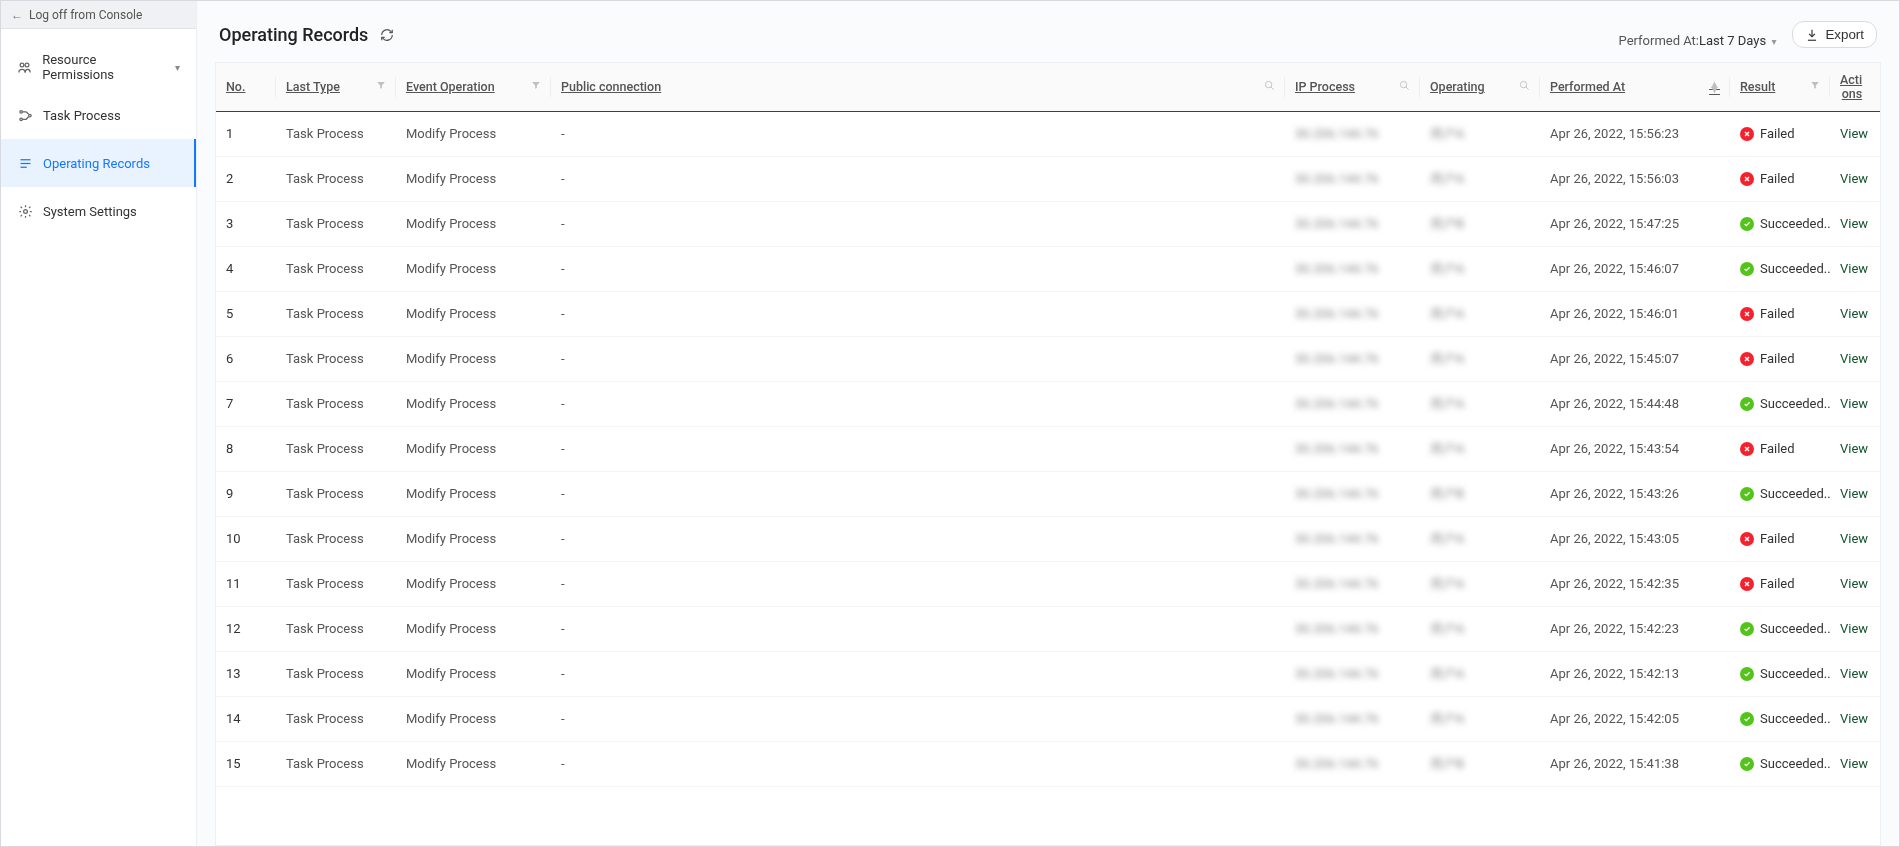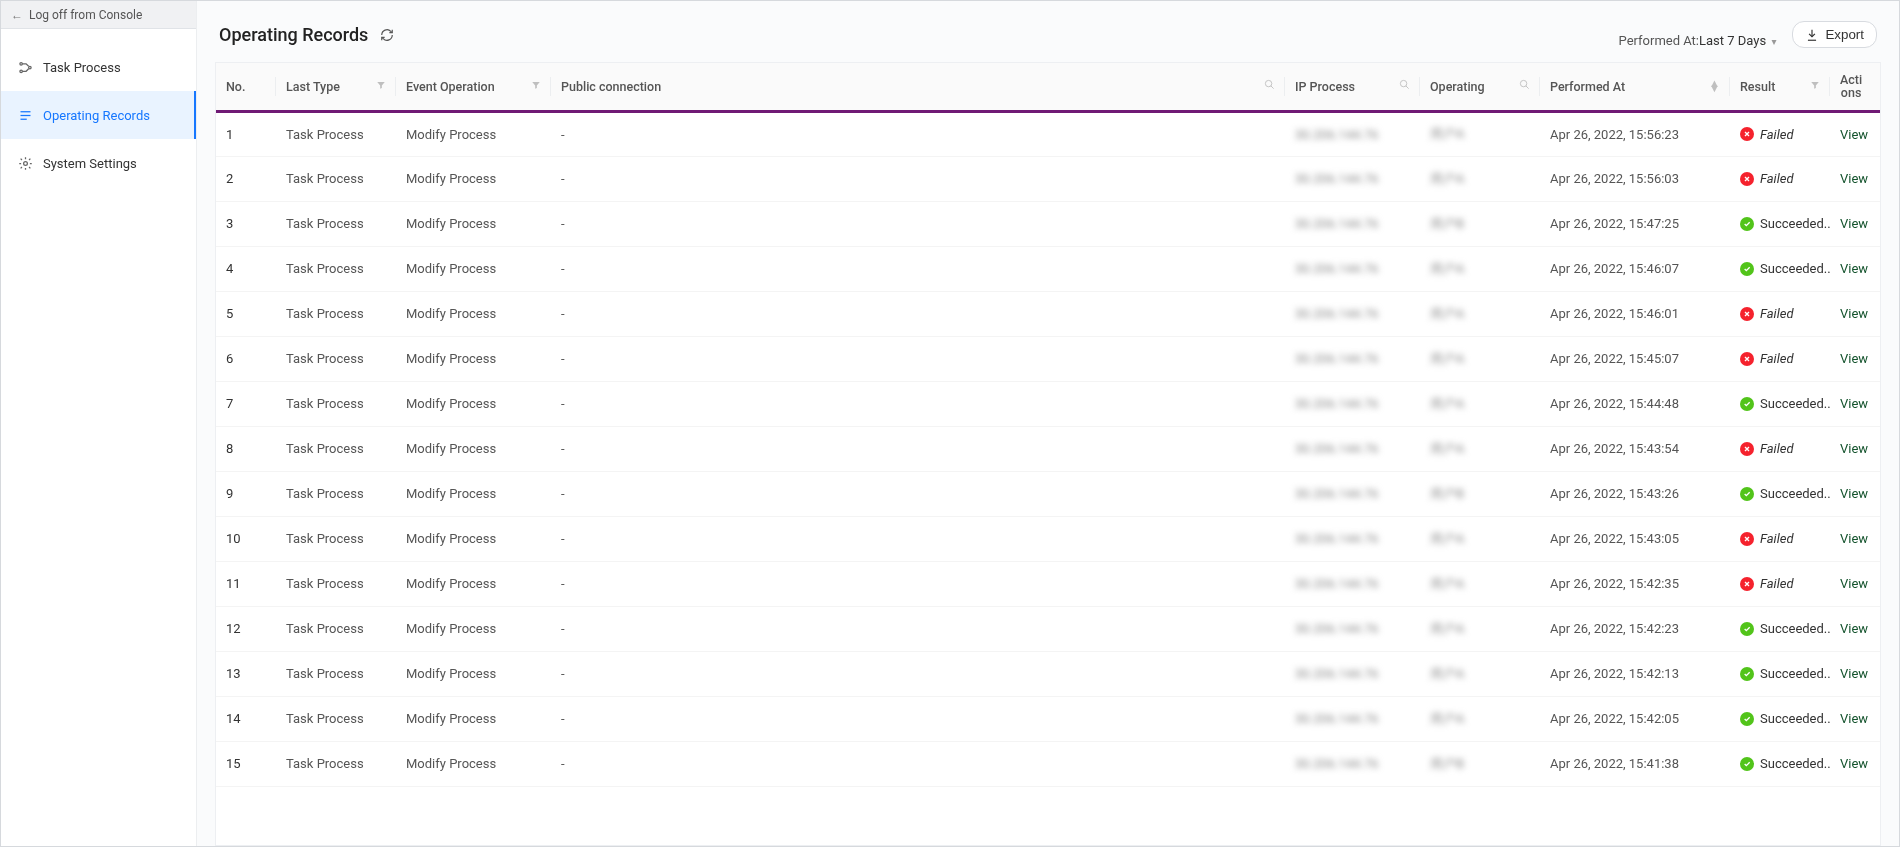--- a/index.html
+++ b/index.html
@@ -23,33 +23,33 @@
   .page-title { font-size: 18px; font-weight: 500; color: #222; }
   .refresh-btn { width: 18px; height: 18px; display: inline-flex; align-items: center; justify-content: center; cursor: pointer; color: #555; }
   .head-right { display: flex; align-items: flex-end; gap: 16px; }
   .range-label { font-size: 13px; color: #555; }
   .range-val { color: #333; }
   .range-caret { font-size: 10px; color: #999; margin-left: 2px; }
   .export-btn { display: inline-flex; align-items: center; gap: 6px; border: 1px solid #d8dbe0; background: #fff; padding: 5px 12px; border-radius: 12px; cursor: pointer; color: #333; }
   
   .table-wrap { flex: 1; background: #fff; border: 1px solid #edeff2; overflow: hidden; display: flex; flex-direction: column; }
   table { border-collapse: collapse; width: 100%; table-layout: fixed; }
-  thead th { background: #fafafa; text-align: center; font-weight: 500; color: #555; font-size: 12.5px; height: 48px; padding: 0 10px; border-bottom: 3px solid #701a75; position: relative; }
+  thead th { background: #fafafa; text-align: right; font-weight: 500; color: #555; font-size: 12.5px; height: 48px; padding: 0 10px; border-bottom: 1px solid #701a75; position: relative; text-decoration: underline; }
   thead th .th-inner { display: flex; align-items: center; justify-content: space-between; gap: 6px; height: 100%; }
   thead th .th-ctrl { color: #bfbfbf; font-size: 11px; cursor: pointer; }
   thead th.divider::after { content: ""; position: absolute; right: 0; top: 14px; bottom: 14px; width: 1px; background: #eceef0; }
   tbody td { height: 45px; padding: 0 10px; border-bottom: 1px solid #f4f4f4; font-size: 13px; color: #555; white-space: nowrap; overflow: hidden; text-overflow: ellipsis; }
   tbody td.no-col { color: #333; }
   .blur { filter: blur(3px); color: #888; user-select: none; }
   .status { display: inline-flex; align-items: center; gap: 6px; }
   .status-dot { width: 14px; height: 14px; border-radius: 50%; display: inline-flex; align-items: center; justify-content: center; }
   .status-dot svg { width: 8px; height: 8px; }
   .status.failed .status-dot { background: #f5222d; }
   .status.succeeded .status-dot { background: #52c41a; }
-  .status.failed { color: #333; font-style: italic; }
+  .status.failed { color: #333; }
   .status.succeeded { color: #333; }
   .action-link { color: #14532d; cursor: pointer; }
   
   .table-footer { display: flex; align-items: center; justify-content: space-between; padding: 10px 8px 8px 8px; font-size: 13px; color: #666; }
   .pager { display: flex; align-items: center; gap: 4px; }
   .pg-btn { min-width: 28px; height: 28px; border: 1px solid #d9d9d9; background: #fff; display: inline-flex; align-items: center; justify-content: center; cursor: pointer; color: #555; border-radius: 2px; font-size: 12px; }
   .pg-btn.active { border-color: #1677ff; color: #1677ff; }
   .pg-btn.disabled { color: #ccc; cursor: not-allowed; border-color: #eee; }
   .sort-arrows { display: inline-flex; flex-direction: column; line-height: 5px; font-size: 8px; color: #bfbfbf; }
 </style>
@@ -57,20 +57,32 @@
 <body>
 
 <div class="app">
 
   <aside class="sidebar">
     <div class="logoff-bar">
       <span class="arrow">←</span>
       <span>Log off from Console</span>
     </div>
     <nav class="nav" id="nav">
+        <div class="nav-item">
+          <span class="icon">
+            <svg width="15" height="15" viewBox="0 0 24 24" fill="none" stroke="currentColor" stroke-width="2">
+              <circle cx="8" cy="8" r="3"></circle>
+              <circle cx="16" cy="8" r="3"></circle>
+              <path d="M3 20c0-3 2-5 5-5s5 2 5 5"></path>
+              <path d="M13 20c0-3 1-5 4-5s4 2 4 5"></path>
+            </svg>
+          </span>
+          <span>Resource Permissions</span>
+          <span class="chev">▾</span>
+        </div>
         <div class="nav-item">
           <span class="icon">
             <svg width="15" height="15" viewBox="0 0 24 24" fill="none" stroke="currentColor" stroke-width="2">
               <circle cx="5" cy="6" r="2"></circle>
               <circle cx="5" cy="18" r="2"></circle>
               <circle cx="19" cy="12" r="2"></circle>
               <path d="M7 6h6l4 4"></path>
               <path d="M7 18h6l4-4"></path>
             </svg>
           </span>

